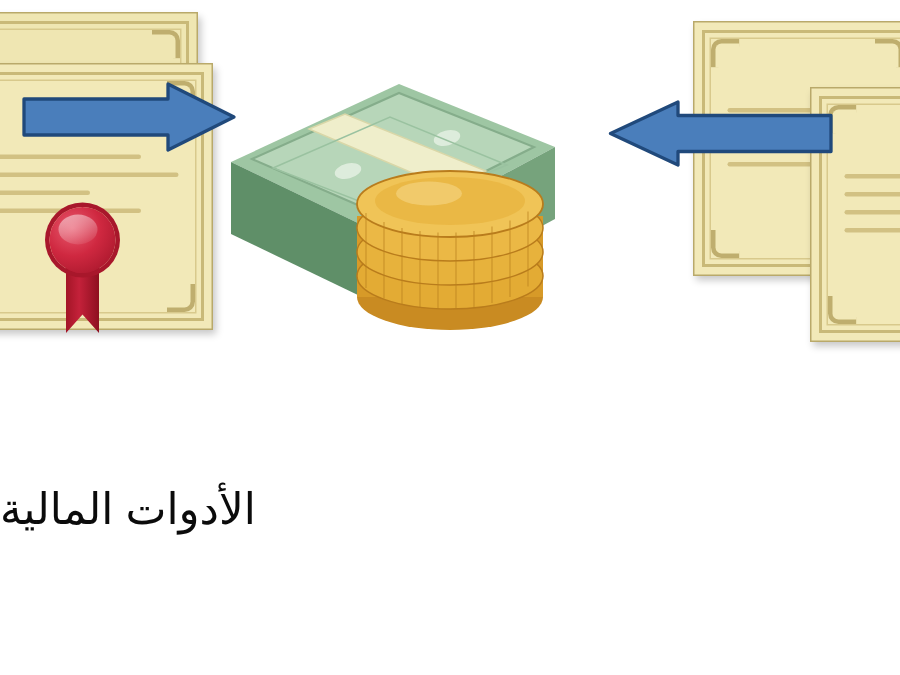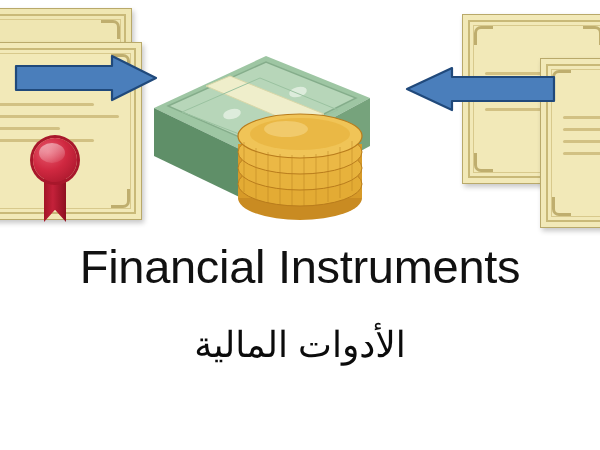--- a/index.html
+++ b/index.html
@@ -149,22 +149,22 @@
     font-size: 47px;
     line-height: 1;
     color: #111111;
     letter-spacing: -0.3px;
     white-space: nowrap;
   }
   #title-ar {
     position: absolute;
     left: 0; right: 0;
     top: 322px;
-    text-align: center;
-    font-size: 36px;
+    text-align: left;
+    font-size: 29px;
     line-height: 1.25;
     color: #0b0b0b;
     direction: rtl;
     white-space: nowrap;
   }
 </style>
 </head>
 <body>
 
 <div id="slide">
@@ -278,16 +278,15 @@
   </svg>
 
   <svg class="arrow" id="arrow-right" viewBox="0 0 144 48">
     <polygon points="2,12 98,12 98,2 142,24 98,46 98,36 2,36" fill="#4a7ebb" stroke="#20497b" stroke-width="2.2" stroke-linejoin="round"></polygon>
   </svg>
 
   <svg class="arrow" id="arrow-left" viewBox="0 0 152 46">
     <polygon points="150,11 48,11 48,2 3,23 48,44 48,35 150,35" fill="#4a7ebb" stroke="#20497b" stroke-width="2.2" stroke-linejoin="round"></polygon>
   </svg>
 
-  <div id="title-en">Financial Instruments</div>
   <div id="title-ar">الأدوات المالية</div>
 
 </div>
 
 </body></html>

